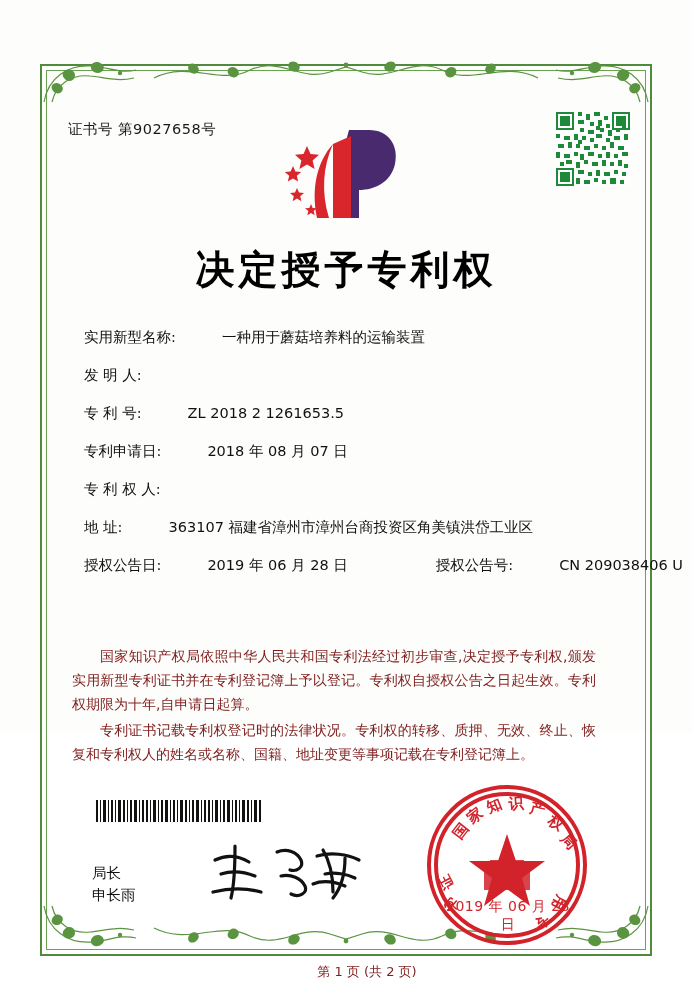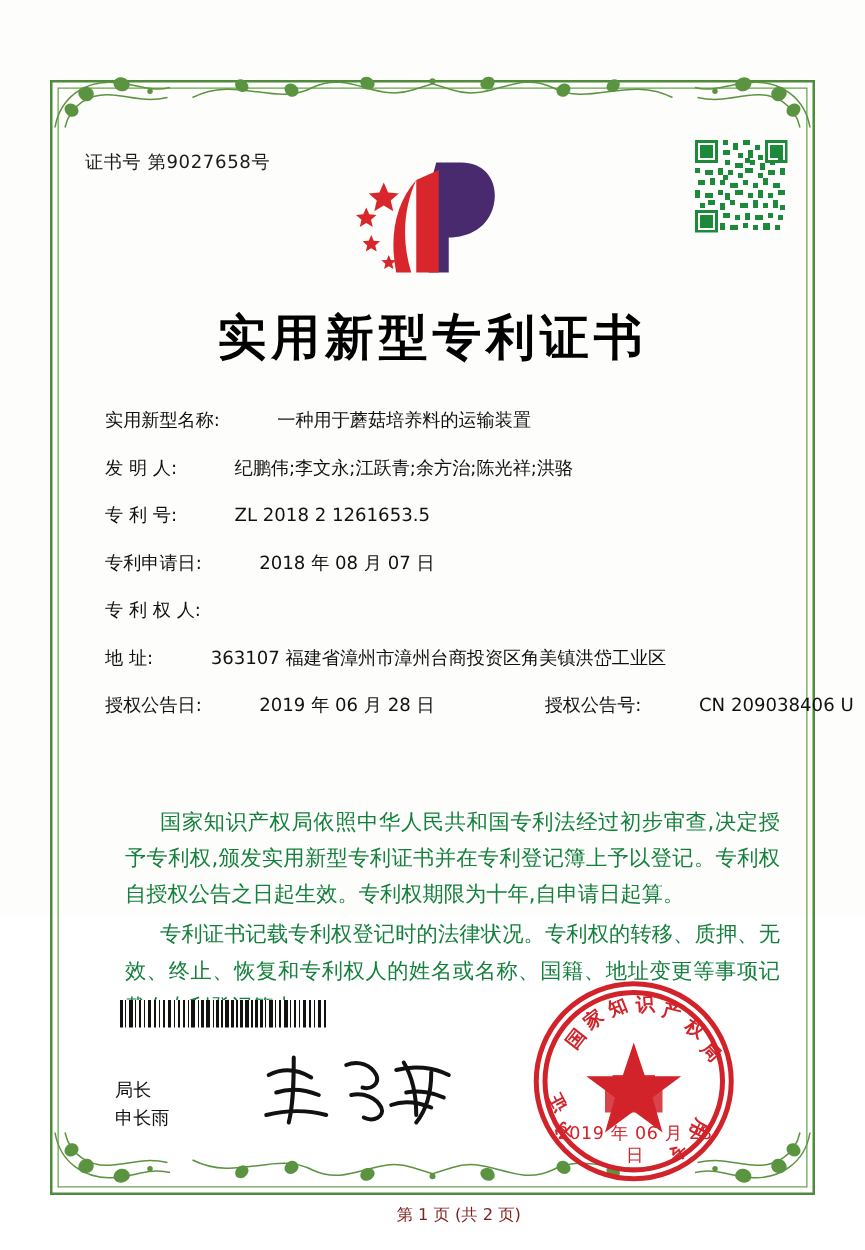--- a/index.html
+++ b/index.html
@@ -126,26 +126,26 @@
     white-space: nowrap;
   }
   .frow.two { justify-content: flex-start; }
   .spacer { display:inline-block; width: 78px; }
 
   
 
   
   .paras {
     position: absolute;
-    left: 100px; top: 644px;
+    left: 72px; top: 644px;
     width: 524px;
-    font-size: 17px;
+    font-size: 14px;
     line-height: 1.72;
     text-align: justify;
-    color: #15803d;
+    color: #7f1d1d;
   }
   .paras p {
     margin: 0 0 2px 0;
     text-indent: 28px;
   }
 
   
   .barcode {
     position: absolute;
     left: 94px; top: 800px;
@@ -368,30 +368,29 @@
 
       <g fill="#d8262c">
         <polygon points="36,28 39.5,36 48,36.8 41.6,42.4 43.6,51 36,46.4 28.4,51 30.4,42.4 24,36.8 32.5,36"></polygon>
         <polygon points="22,48 24.4,53.4 30.2,53.9 25.8,57.7 27.2,63.5 22,60.4 16.8,63.5 18.2,57.7 13.8,53.9 19.6,53.4"></polygon>
         <polygon points="26,70 28,74.6 33,75 29.2,78.3 30.4,83.2 26,80.6 21.6,83.2 22.8,78.3 19,75 24,74.6"></polygon>
         <polygon points="40,86 41.7,89.9 46,90.2 42.7,93 43.7,97.2 40,95 36.3,97.2 37.3,93 34,90.2 38.3,89.9"></polygon>
       </g>
     </svg>
   </div>
 
-  <div class="title">实用新型专利证书</div>
+  <div class="title">决定授予专利权</div>
 
   <div class="fields">
     <div class="frow">
       <span class="flabel">实用新型名称:</span>
       <span class="fvalue">一种用于蘑菇培养料的运输装置</span>
     </div>
     <div class="frow">
       <span class="flabel">发  明  人:</span>
-      <span class="fvalue">纪鹏伟;李文永;江跃青;余方治;陈光祥;洪骆</span>
     </div>
     <div class="frow">
       <span class="flabel">专  利  号:</span>
       <span class="fvalue">ZL 2018 2 1261653.5</span>
     </div>
     <div class="frow">
       <span class="flabel">专利申请日:</span>
       <span class="fvalue">2018 年 08 月 07 日</span>
     </div>
     <div class="frow">

